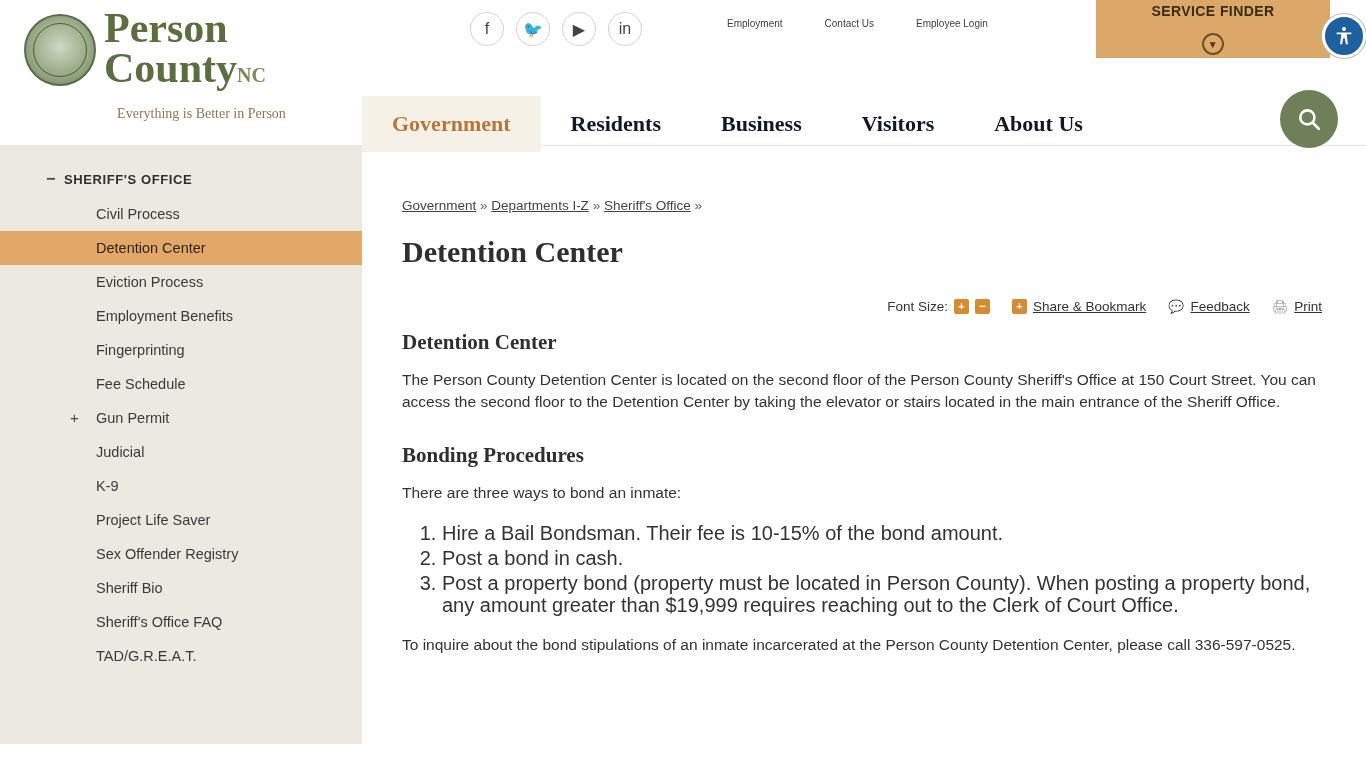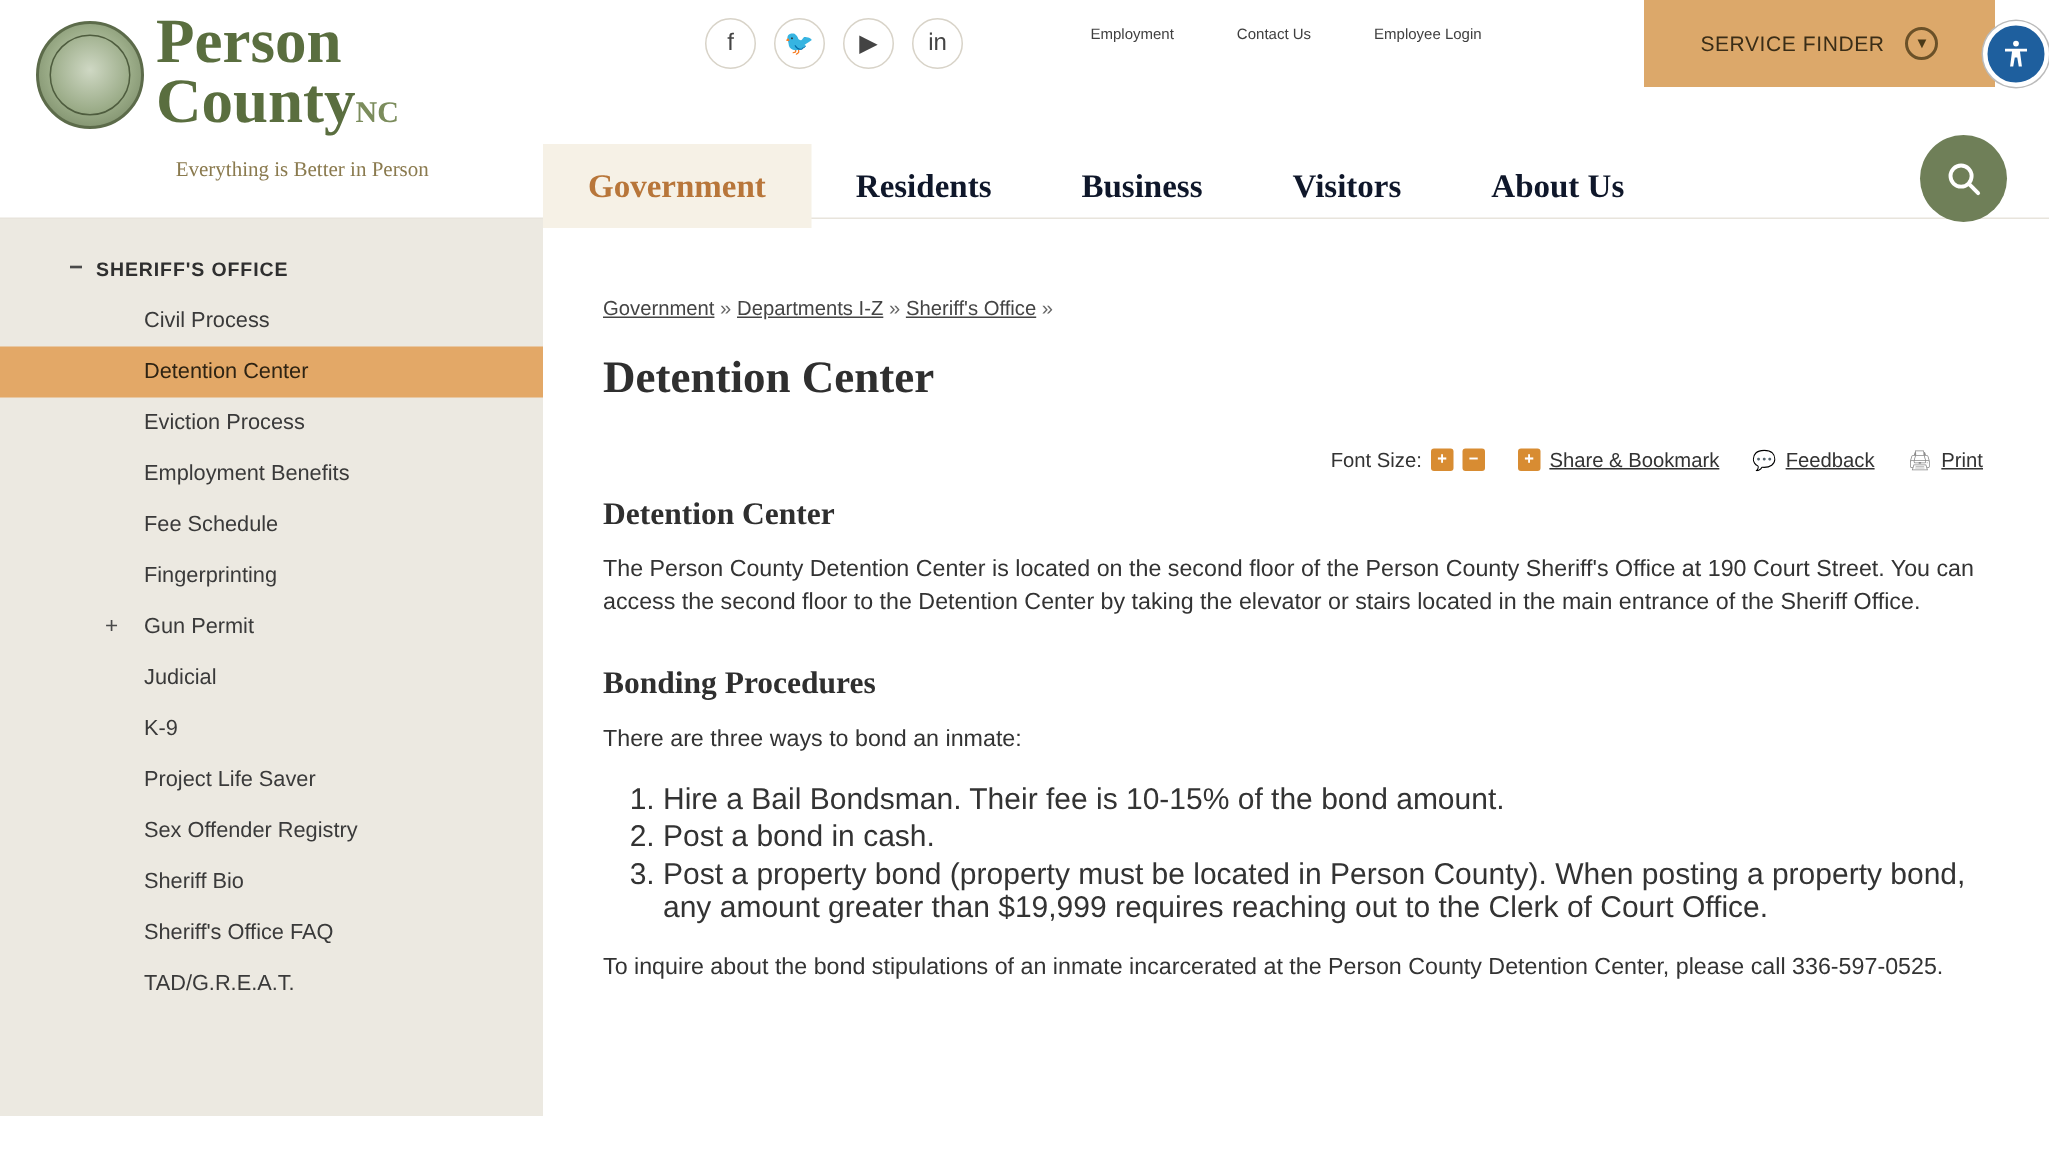--- a/index.html
+++ b/index.html
@@ -71,21 +71,21 @@
     display: flex; gap: 42px; font-size: 10px; color: #3f3f3f; margin-left: 47px;
   }
   .top-links span { cursor: pointer; }
 
   .service-finder {
     position: absolute; right: 36px; top: 0;
     width: 234px; height: 58px;
     background: #dca86a;
     display: flex; align-items: center; justify-content: center;
     gap: 14px;
-    color: #3a2d17; font-weight: normal; font-size: 14px; letter-spacing: .4px;
+    color: #3a2d17; font-weight: bold; font-size: 14px; letter-spacing: .4px; flex-direction: column;
   }
   .sf-chev {
     width: 22px; height: 22px; border-radius: 50%;
     border: 2px solid #6b5128; display: flex; align-items: center; justify-content: center;
     font-size: 10px; color: #4a3917;
   }
   .access-btn {
     position: absolute; right: 0px; top: 14px;
     width: 44px; height: 44px; border-radius: 50%;
     background: #1e5f9e; color: #fff;
@@ -246,22 +246,22 @@
   <div class="sidebar">
     <div class="side-head">
       <span class="pm">−</span>
       <span class="lbl">SHERIFF'S OFFICE</span>
     </div>
 
     <div class="side-item"><span>Civil Process</span></div>
     <div class="side-item active"><span>Detention Center</span></div>
     <div class="side-item"><span>Eviction Process</span></div>
     <div class="side-item"><span>Employment Benefits</span></div>
+    <div class="side-item"><span>Fingerprinting</span></div>
     <div class="side-item"><span>Fee Schedule</span></div>
-    <div class="side-item"><span>Fingerprinting</span></div>
     <div class="side-item">
       <span class="pm">+</span>
       <span>Gun Permit</span>
     </div>
     <div class="side-item"><span>Judicial</span></div>
     <div class="side-item"><span>K-9</span></div>
     <div class="side-item"><span>Project Life Saver</span></div>
     <div class="side-item"><span>Sex Offender Registry</span></div>
     <div class="side-item"><span>Sheriff Bio</span></div>
     <div class="side-item"><span>Sheriff's Office FAQ</span></div>
@@ -295,21 +295,21 @@
         <span class="ico-grey">💬</span>
         <u>Feedback</u>
       </div>
       <div class="grp">
         <span class="ico-grey">🖨</span>
         <u>Print</u>
       </div>
     </div>
 
     <h2 class="sec">Detention Center</h2>
-    <p class="body">The Person County Detention Center is located on the second floor of the Person County Sheriff's Office at 190 Court Street. You can access the second floor to the Detention Center by taking the elevator or stairs located in the main entrance of the Sheriff Office.</p>
+    <p class="body">The Person County Detention Center is located on the second floor of the Person County Sheriff's Office at 150 Court Street. You can access the second floor to the Detention Center by taking the elevator or stairs located in the main entrance of the Sheriff Office.</p>
 
     <h2 class="sec second">Bonding Procedures</h2>
     <p class="body">There are three ways to bond an inmate:</p>
 
     <ol class="list">
       <li>Hire a Bail Bondsman. Their fee is 10-15% of the bond amount.</li>
       <li>Post a bond in cash.</li>
       <li>Post a property bond (property must be located in Person County). When posting a property bond, any amount greater than $19,999 requires reaching out to the Clerk of Court Office.</li>
     </ol>
 

